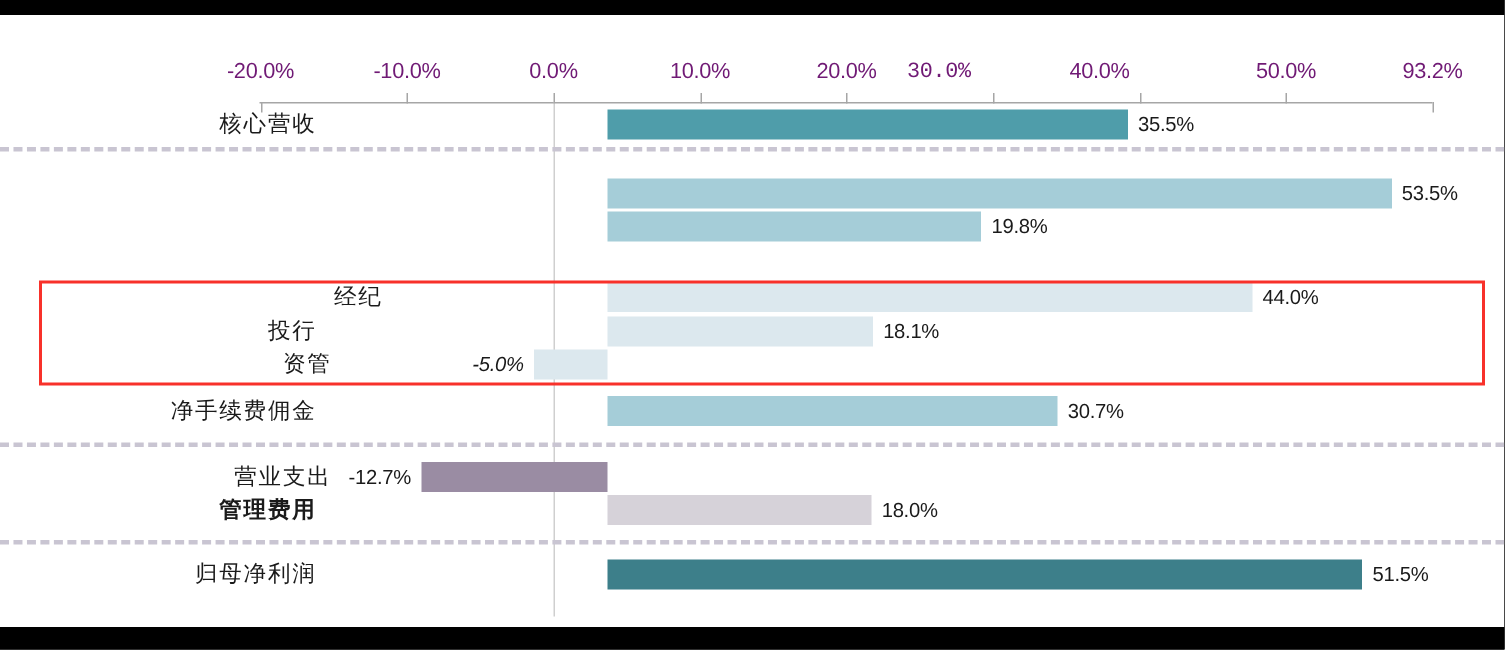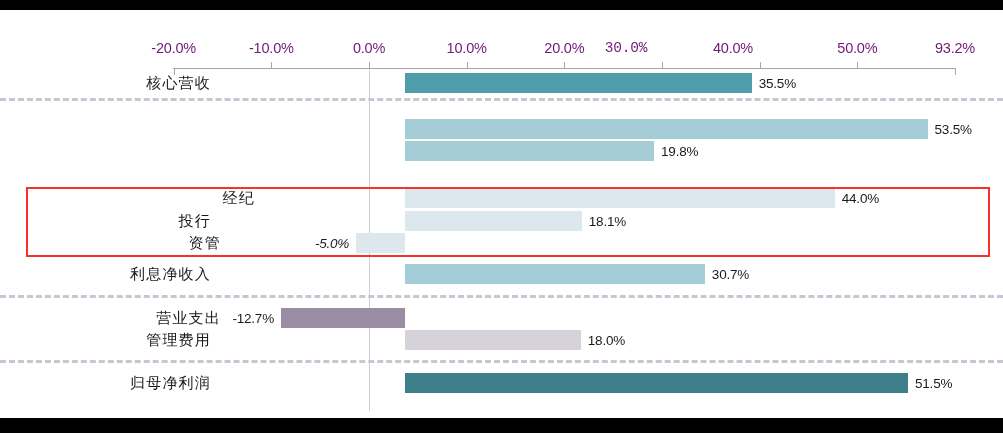--- a/index.html
+++ b/index.html
@@ -92,31 +92,31 @@
           <div class="row-label" style="right: 828px;">投行</div>
           <div class="bar" style="left: 369px; width: 176.777px; background: rgb(220, 232, 238);"></div>
           <div class="bar-value" style="left: 552.777px;">18.1%</div>
         </div>
         <div class="row" style="top: 222px;">
           <div class="row-label" style="right: 818px;">资管</div>
           <div class="bar" style="left: 320.167px; width: 48.8333px; background: rgb(220, 232, 238);"></div>
           <div class="bar-value" style="left: 313.167px; transform: translate(-100%, -50%); font-style: italic;">-5.0%</div>
         </div>
         <div class="row" style="top: 253px;">
-          <div class="row-label" style="right: 828px;">利息净收入</div>
+          <div class="row-label" style="right: 828px;">净手续费佣金</div>
           <div class="bar" style="left: 369px; width: 299.837px; background: rgb(165, 205, 216);"></div>
           <div class="bar-value" style="left: 675.837px;">30.7%</div>
         </div>
         <div class="row" style="top: 297px;">
           <div class="row-label" style="right: 818px;">营业支出</div>
           <div class="bar" style="left: 244.963px; width: 124.037px; background: rgb(154, 140, 163);"></div>
           <div class="bar-value" style="left: 237.963px; transform: translate(-100%, -50%);">-12.7%</div>
         </div>
         <div class="row" style="top: 319px;">
-          <div class="row-label" style="right: 828px;">管理费用</div>
+          <div class="row-label" style="right: 828px; font-weight: bold;">管理费用</div>
           <div class="bar" style="left: 369px; width: 175.8px; background: rgb(214, 210, 217);"></div>
           <div class="bar-value" style="left: 551.8px;">18.0%</div>
         </div>
         <div class="row" style="top: 362px;">
           <div class="row-label" style="right: 828px; text-align: right;">归母净利润</div>
           <div class="bar" style="left: 369px; width: 502.983px; background: rgb(61, 127, 138);"></div>
           <div class="bar-value" style="left: 878.983px;">51.5%</div>
         </div>
       </div>
     <div id="separators-layer">

